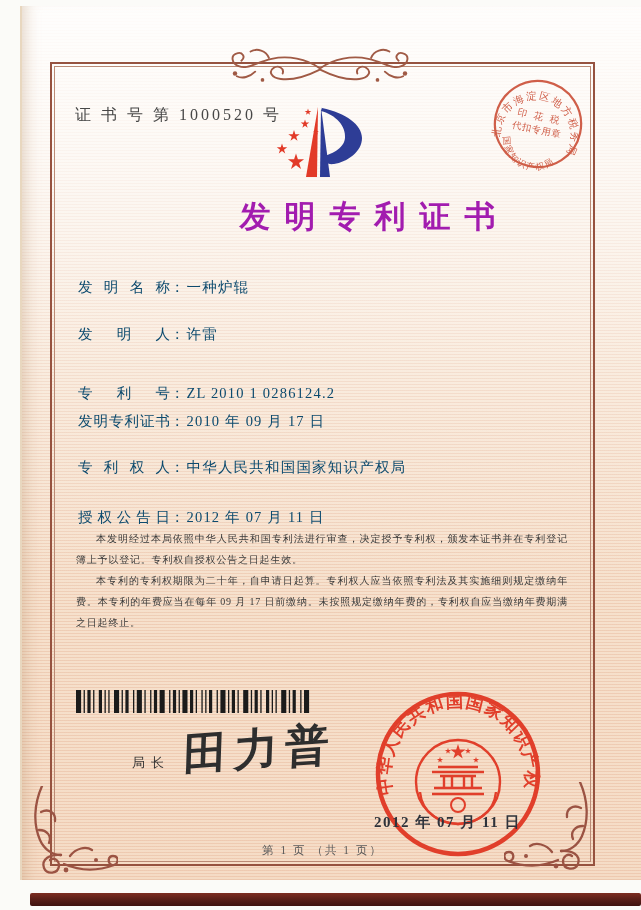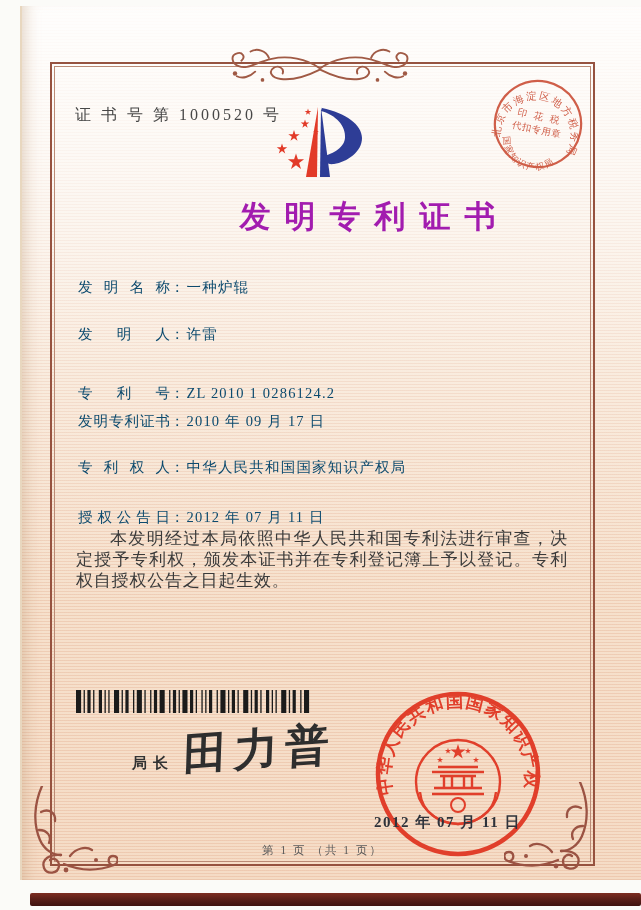--- a/index.html
+++ b/index.html
@@ -40,27 +40,27 @@
 
   
   .field{position:absolute;left:78px;z-index:3;font-size:14.5px;color:#0c4a6e;white-space:nowrap;}
   .flabel{display:inline-block;width:92px;text-align:justify;text-align-last:justify;
     -moz-text-align-last:justify;letter-spacing:0;vertical-align:bottom;}
   .fcolon{margin:0 2px 0 0;}
   .fvalue{letter-spacing:1.2px;}
   #f0{top:278px}#f1{top:325px}#f2{top:384px}#f3{top:412px}#f4{top:458px}#f5{top:508px}
 
   .body-text{position:absolute;left:76px;top:528px;width:492px;z-index:3;
-    font-size:17px;line-height:21px;color:#3a3a3a;text-align:justify;letter-spacing:.8px;}
+    font-size:10px;line-height:21px;color:#3a3a3a;text-align:justify;letter-spacing:.8px;}
   .body-text p{margin:0;text-indent:2em;}
 
   .barcode{position:absolute;left:76px;top:690px;width:236px;height:23px;z-index:3;}
 
   .signer{position:absolute;left:132px;top:754px;z-index:3;
-    font-size:15px;letter-spacing:6px;color:#333;font-weight:bold;}
+    font-size:13px;letter-spacing:6px;color:#333;}
   .signature{position:absolute;left:183px;top:720px;z-index:3;
     font-size:44px;font-weight:700;color:#2e2e2e;letter-spacing:7px;
     transform:rotate(-4deg) skewX(-6deg);}
 
   .seal{position:absolute;left:372px;top:688px;width:172px;height:172px;z-index:4;opacity:.93;}
   .seal-date{position:absolute;left:374px;top:813px;z-index:5;
     font-size:15px;font-weight:700;color:#2f333b;letter-spacing:1.5px;white-space:nowrap;}
 
   .page-footer{position:absolute;left:50px;width:545px;top:843px;z-index:3;
     text-align:center;font-size:11.5px;letter-spacing:2px;color:#5a5a5a;}
@@ -186,20 +186,21 @@
 </div>
 <div class="field" id="f4">
   <span class="flabel">专利权人</span><span class="fcolon">：</span><span class="fvalue">中华人民共和国国家知识产权局</span>
 </div>
 <div class="field" id="f5">
   <span class="flabel">授权公告日</span><span class="fcolon">：</span><span class="fvalue">2012 年 07 月 11 日</span>
 </div>
 
 <div class="body-text">
   <p>本发明经过本局依照中华人民共和国专利法进行审查，决定授予专利权，颁发本证书并在专利登记簿上予以登记。专利权自授权公告之日起生效。</p>
+  <p>本专利的专利权期限为二十年，自申请日起算。专利权人应当依照专利法及其实施细则规定缴纳年费。本专利的年费应当在每年 09 月 17 日前缴纳。未按照规定缴纳年费的，专利权自应当缴纳年费期满之日起终止。</p>
 </div>
 
 <svg class="barcode" viewBox="0 0 236 23" preserveAspectRatio="none">
   <g id="barcode-bars" fill="#1b1b1b">
       <rect x="0.0" y="0" width="5.1" height="23"></rect>
       <rect x="7.6" y="0" width="1.3" height="23"></rect>
       <rect x="11.4" y="0" width="3.2" height="23"></rect>
       <rect x="17.1" y="0" width="1.3" height="23"></rect>
       <rect x="22.8" y="0" width="3.2" height="23"></rect>
       <rect x="28.5" y="0" width="1.3" height="23"></rect>

